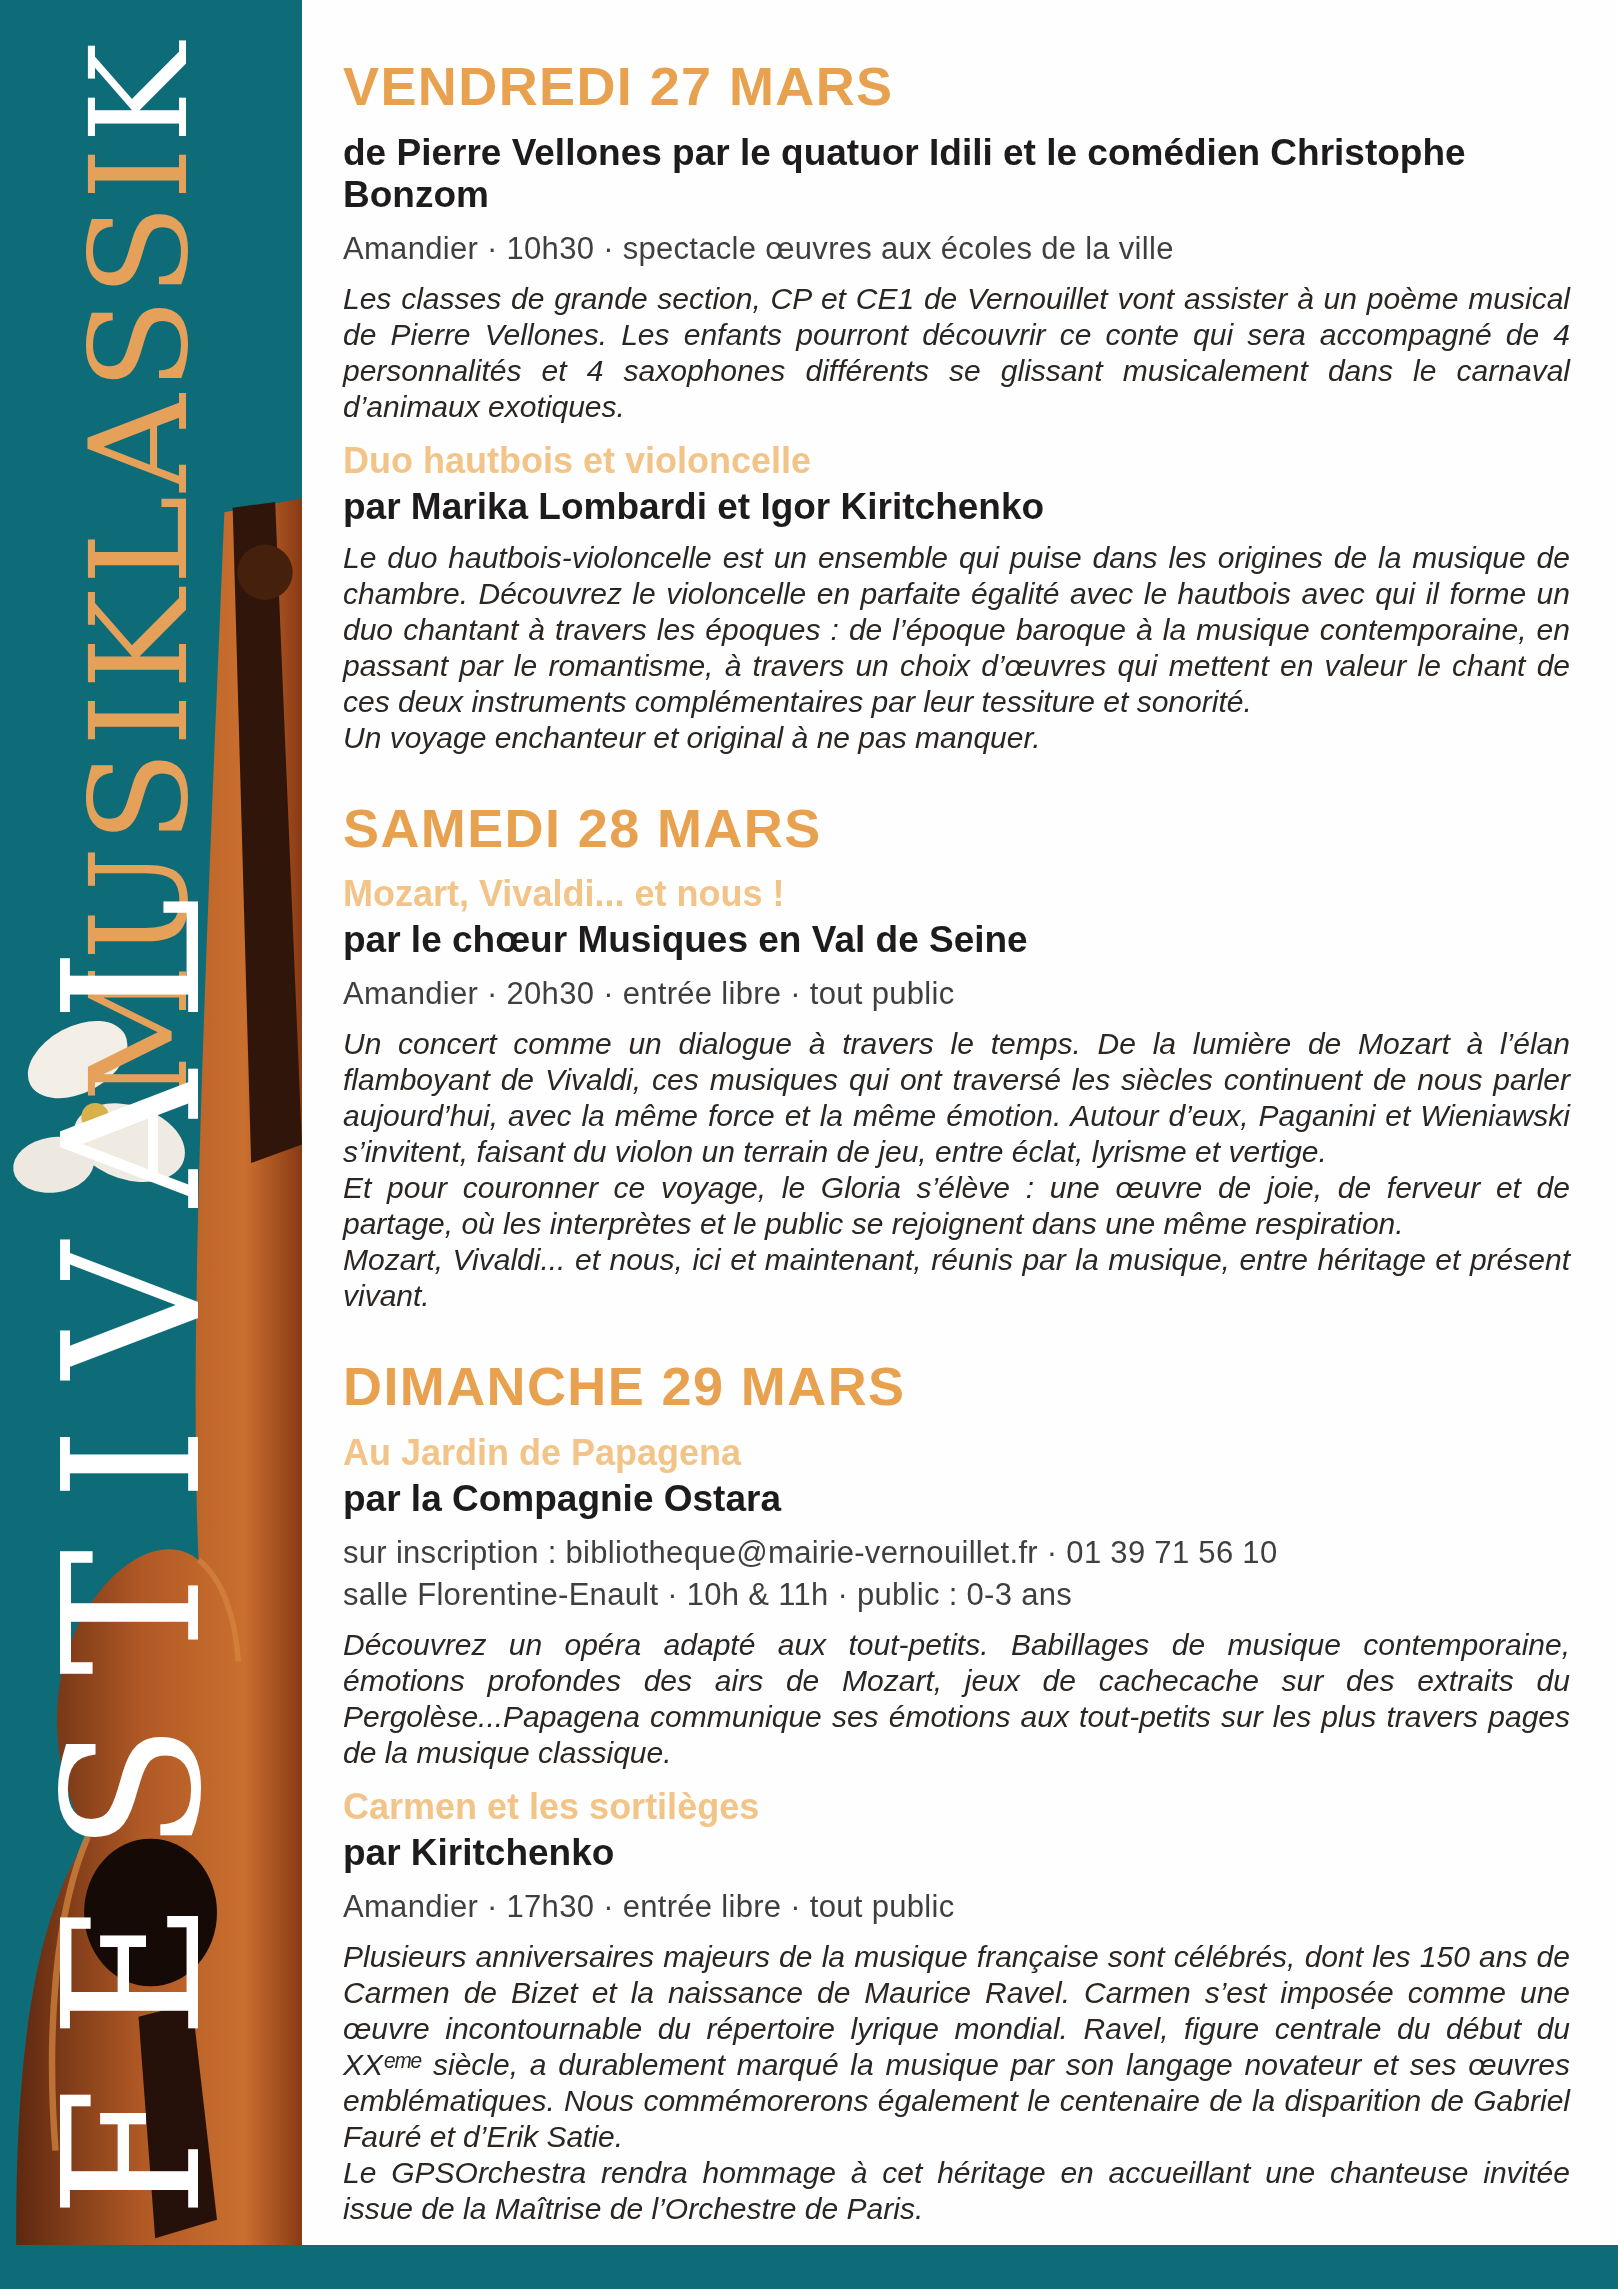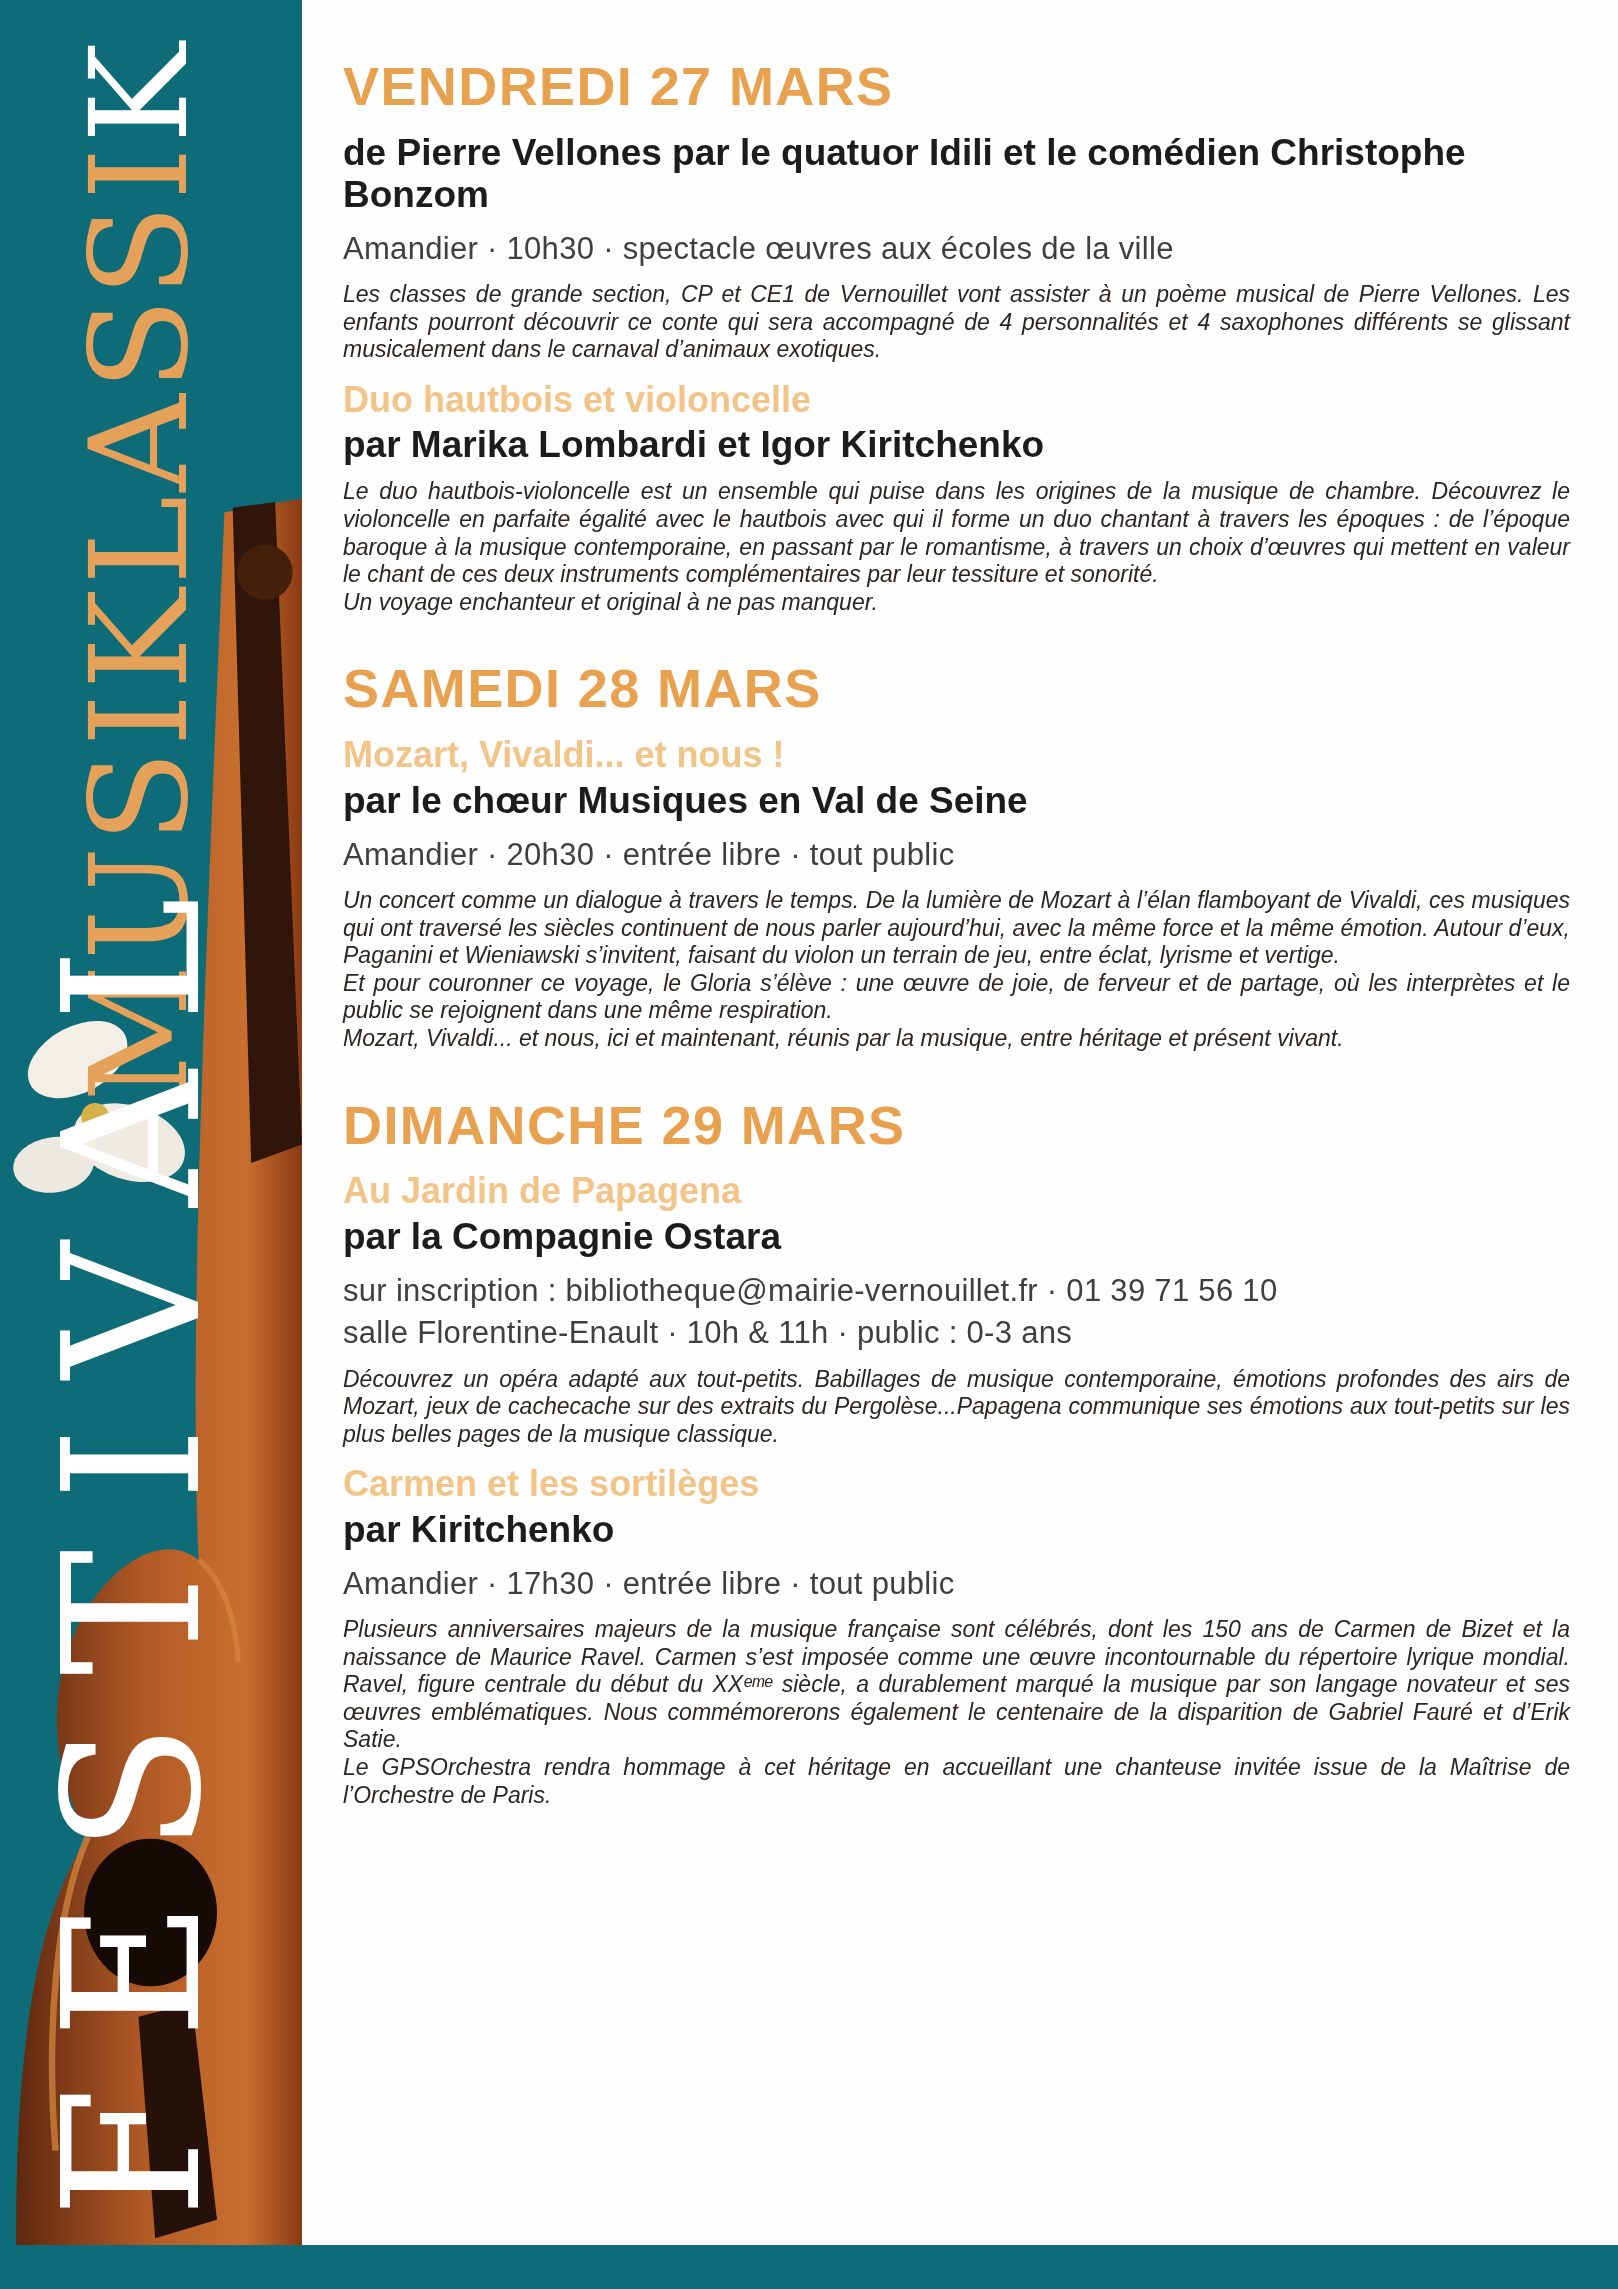--- a/index.html
+++ b/index.html
@@ -53,21 +53,21 @@
   }
   .event-sub {
     font-size:37px; font-weight:700; color:#1E1B1C; margin:3.7px 0 0 0;
   }
   .event-info {
     font-size:31px; color:#3F3E40; margin:13px 0 0 0; line-height:1.3;
     letter-spacing:0.3px;
   }
   .event-info + .event-info { margin-top:1.8px; }
   .desc {
-    font-size:23px; font-style:italic; color:#2B2622;
+    font-size:30px; font-style:italic; color:#2B2622;
     line-height:1.2; text-align:justify; margin:12px 0 0 0;
   }
   .desc.cont { margin-top:0; }
 </style>
 </head>
 <body>
 
 <div class="page">
 
   <div class="sidebar">
@@ -133,21 +133,21 @@
     </section>
 
     <section class="day">
       <h1 class="day-title">DIMANCHE 29 MARS</h1>
 
       <div class="event">
         <h2 class="event-title">Au Jardin de Papagena</h2>
         <h3 class="event-sub">par la Compagnie Ostara</h3>
         <p class="event-info">sur inscription : bibliotheque@mairie-vernouillet.fr · 01 39 71 56 10</p>
         <p class="event-info">salle Florentine-Enault · 10h &amp; 11h · public : 0-3 ans</p>
-        <p class="desc">Découvrez un opéra adapté aux tout-petits. Babillages de musique contemporaine, émotions profondes des airs de Mozart, jeux de cachecache sur des extraits du Pergolèse...Papagena communique ses émotions aux tout-petits sur les plus belles pages de la musique classique.</p>
+        <p class="desc">Découvrez un opéra adapté aux tout-petits. Babillages de musique contemporaine, émotions profondes des airs de Mozart, jeux de cachecache sur des extraits du Pergolèse...Papagena communique ses émotions aux tout-petits sur les plus travers pages de la musique classique.</p>
       </div>
 
       <div class="event">
         <h2 class="event-title">Carmen et les sortilèges</h2>
         <h3 class="event-sub">par Kiritchenko</h3>
         <p class="event-info">Amandier · 17h30 · entrée libre · tout public</p>
         <p class="desc">Plusieurs anniversaires majeurs de la musique française sont célébrés, dont les 150 ans de Carmen de Bizet et la naissance de Maurice Ravel. Carmen s’est imposée comme une œuvre incontournable du répertoire lyrique mondial. Ravel, figure centrale du début du XXᵉᵐᵉ siècle, a durablement marqué la musique par son langage novateur et ses œuvres emblématiques. Nous commémorerons également le centenaire de la disparition de Gabriel Fauré et d’Erik Satie.</p>
         <p class="desc cont">Le GPSOrchestra rendra hommage à cet héritage en accueillant une chanteuse invitée issue de la Maîtrise de l’Orchestre de Paris.</p>
       </div>
     </section>

